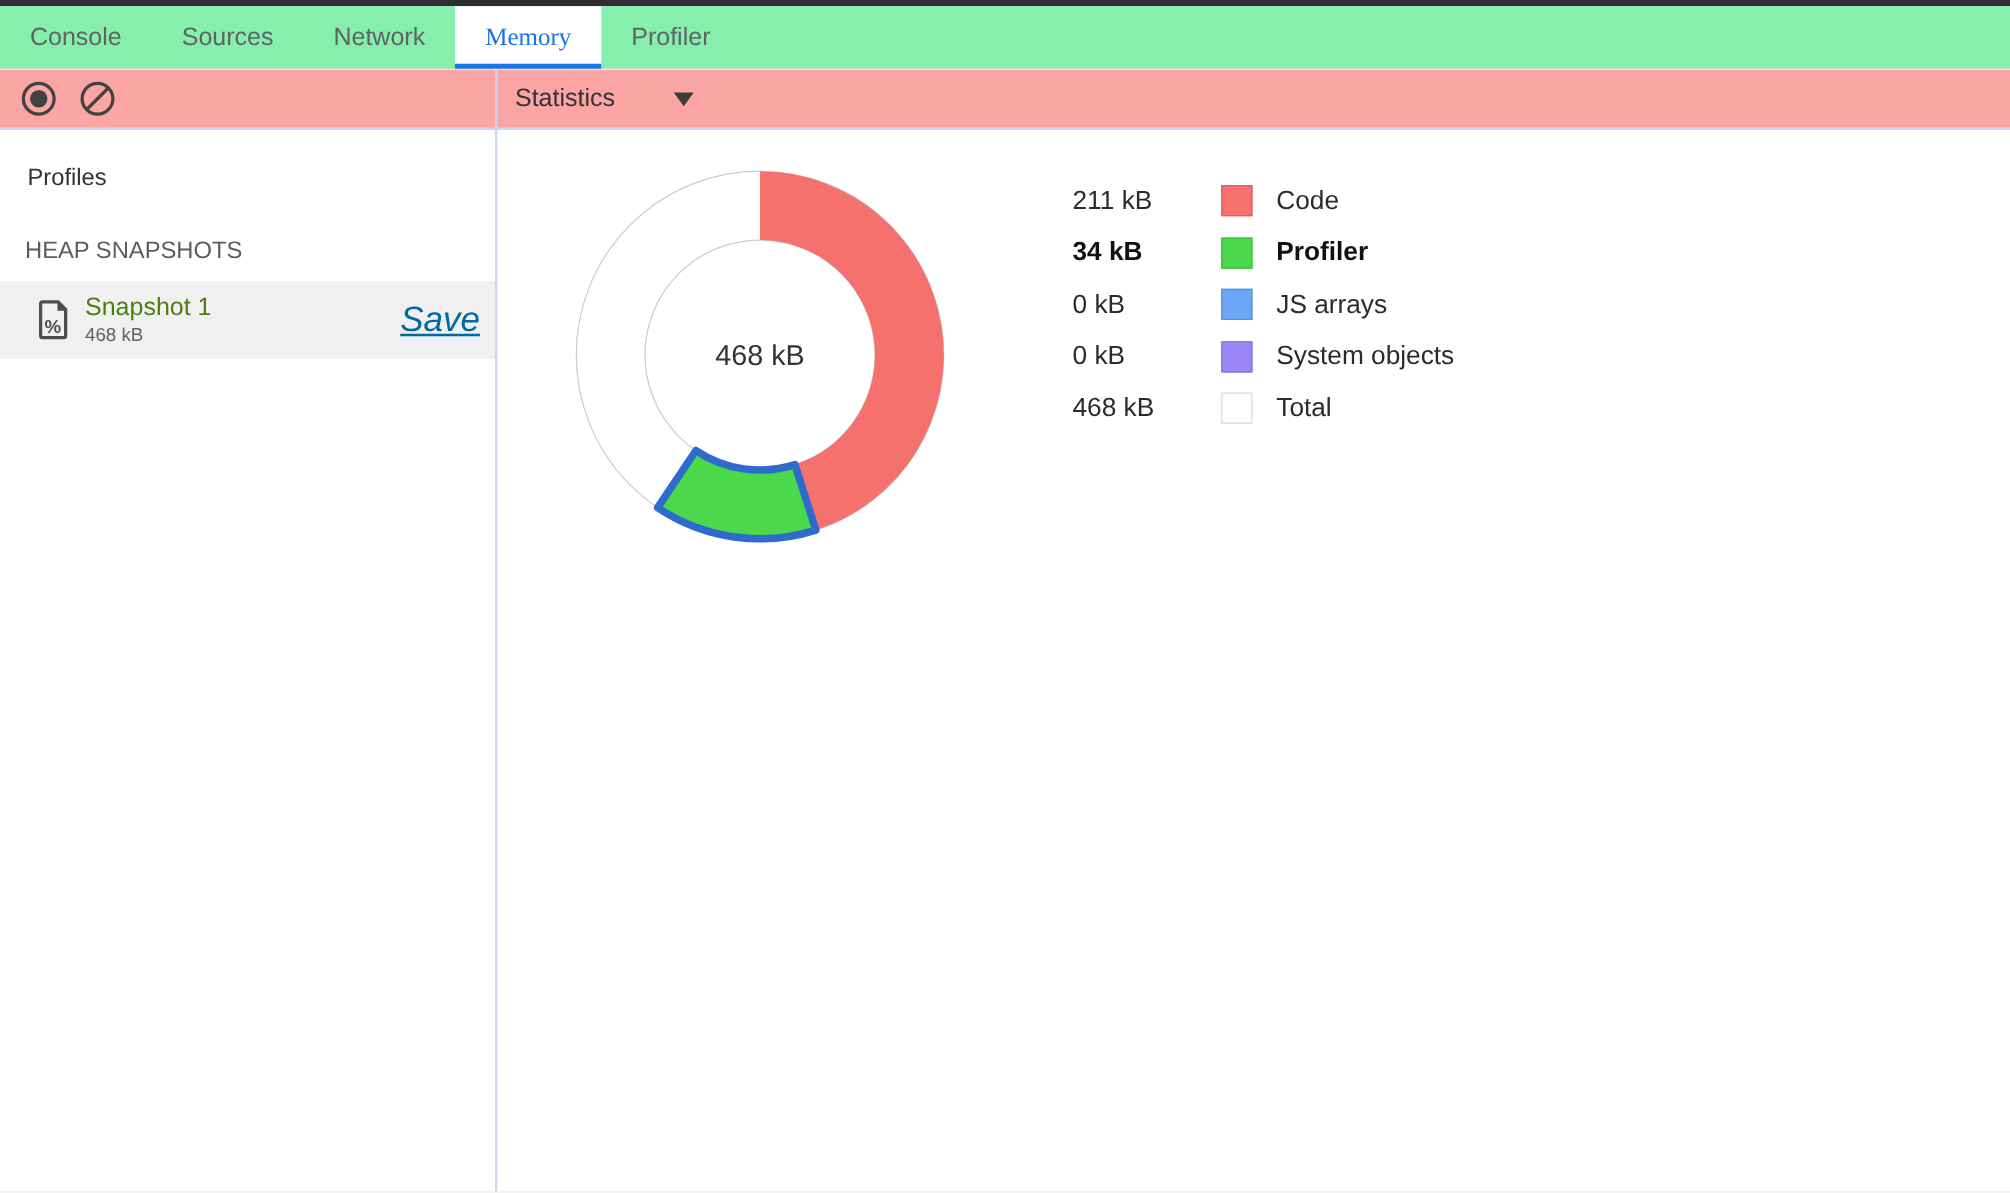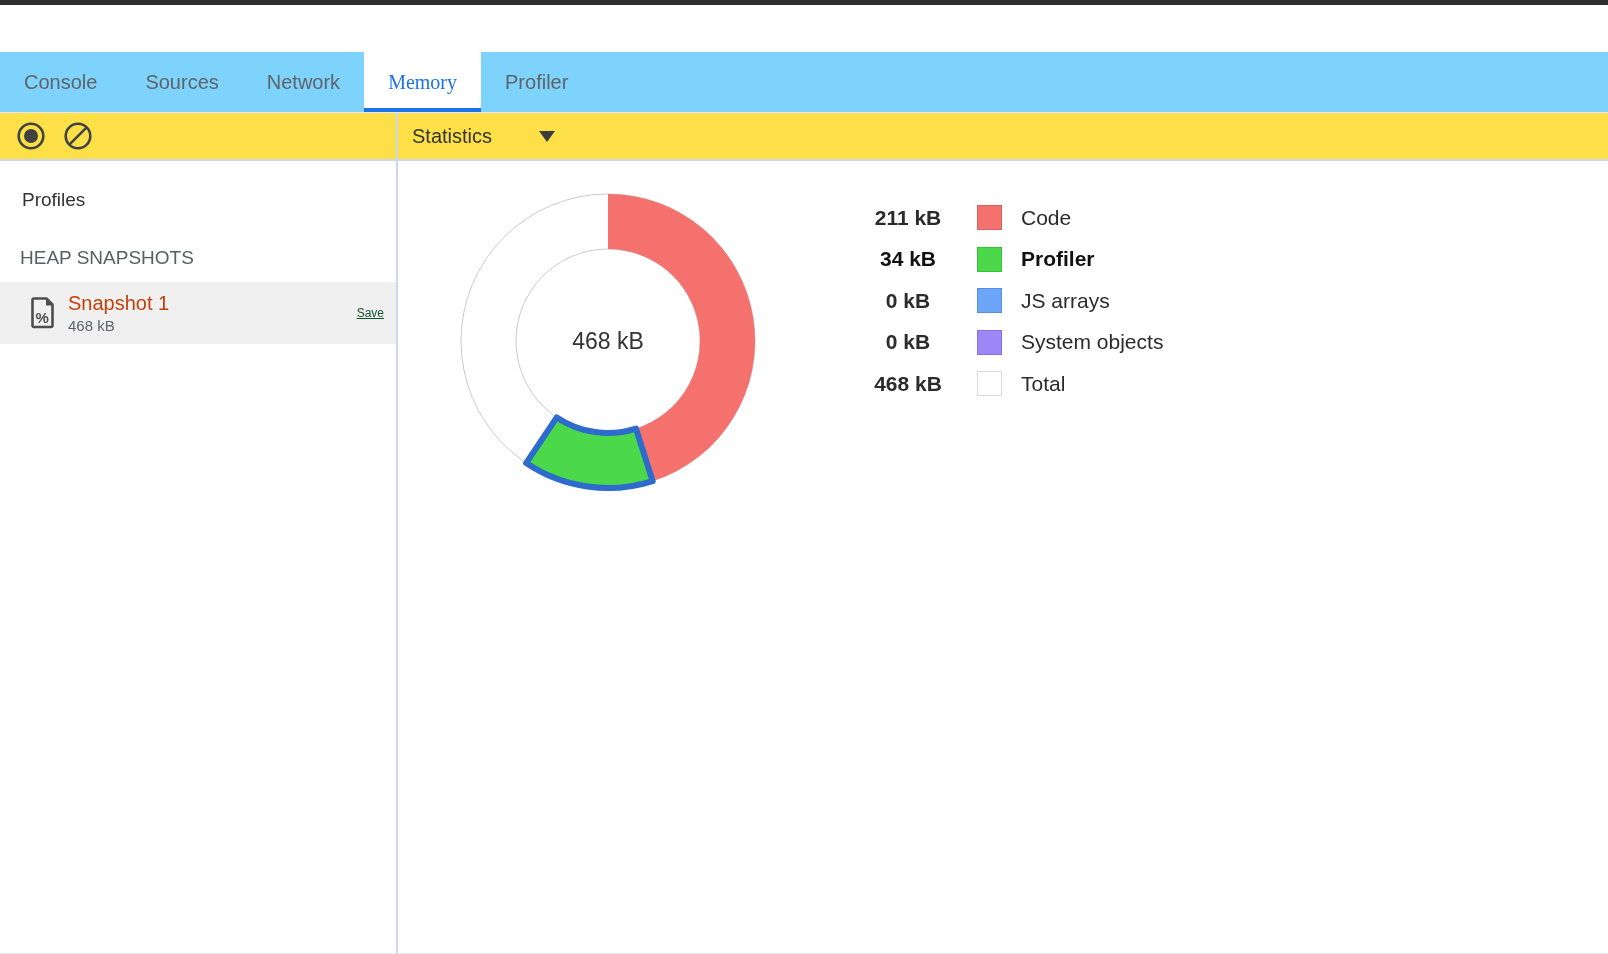--- a/index.html
+++ b/index.html
@@ -3,52 +3,52 @@
 <meta charset="utf-8">
 <style>
   * { box-sizing: border-box; margin: 0; padding: 0; }
   body { font-family: "Liberation Sans", sans-serif; background: #fff; }
   .app { width: 1608px; height: 954px; position: relative; background: #fff; overflow: hidden; border-bottom: 1px solid #e9e9e9; }
 
   
   .topstrip { height: 5px; background: #2e2e31; }
 
   
-  .tabbar { height: 60px; background: #7dd3fc; display: flex; align-items: stretch; font-size: 20px; color: #5f6368; margin-top: 47px; }
+  .tabbar { height: 50px; background: #86efac; display: flex; align-items: stretch; font-size: 20px; color: #5f6368; }
   .tab { padding: 0 24px; display: flex; align-items: center; position: relative; cursor: default; }
   .tab.active { background: #ffffff; color: #1a73e8; font-family: Liberation Serif, serif; }
   .tab.active::after { content: ""; position: absolute; left: 0; right: 0; bottom: 0; height: 4px; background: #1a73e8; }
 
   
-  .toolbar { height: 49px; display: flex; background: #fde047; border-top: 1px solid #e2e8f5; border-bottom: 2px solid #cdd7ee; }
+  .toolbar { height: 49px; display: flex; background: #fca5a5; border-top: 1px solid #e2e8f5; border-bottom: 2px solid #cdd7ee; }
   .toolbar-left { width: 398px; flex: none; border-right: 2px solid #cdd7ee; display: flex; align-items: center; padding-left: 16px; }
   .icon-btn { width: 30px; height: 30px; margin-right: 17px; display: flex; align-items: center; justify-content: center; cursor: pointer; }
   .toolbar-right { flex: 1; display: flex; align-items: center; padding-left: 14px; }
   .view-dropdown { display: flex; align-items: center; font-size: 20px; color: #333; cursor: pointer; }
   .chevron-down { width: 0; height: 0; border-left: 8px solid transparent; border-right: 8px solid transparent; border-top: 11px solid #3c3c3c; margin-left: 47px; }
 
   
   .content { display: flex; height: 850px; }
   .sidebar { width: 398px; flex: none; border-right: 2px solid #cdd7ee; background: #fff; }
   .sidebar-heading { margin: 28px 0 0 22px; font-size: 19px; color: #333; }
   .sidebar-section { margin: 36px 0 13px 20px; font-size: 19px; color: #5a5d61; }
   .snapshot-row { height: 62px; background: #f0f0f0; display: flex; align-items: center; padding: 0 12px 0 30px; cursor: pointer; }
   .snapshot-texts { margin-left: 12px; flex: 1; }
-  .snapshot-name { font-size: 20px; color: #c2410c; }
+  .snapshot-name { font-size: 20px; color: #4d7c0f; }
   .snapshot-size { font-size: 15px; color: #5f6368; margin-top: 2px; }
-  .save-link { font-size: 12px; color: #14532d; text-decoration: underline; cursor: pointer; }
+  .save-link { font-size: 28px; color: #0369a1; text-decoration: underline; cursor: pointer; font-style: italic; }
 
   .main { flex: 1; position: relative; background: #fff; }
   .donut-wrap { position: absolute; left: 50px; top: 20px; width: 320px; height: 320px; }
 
   
   .legend { position: absolute; left: 460px; top: 36px; }
   .legend-row { display: flex; align-items: center; height: 41.5px; font-size: 21px; color: #2b2b2b; cursor: pointer; }
   .legend-row.bold { font-weight: bold; color: #111; }
-  .legend-val { width: 100px; text-align: center; flex: none; font-weight: bold; }
+  .legend-val { width: 100px; text-align: left; flex: none; }
   .legend-swatch { width: 25px; height: 25px; flex: none; margin: 0 19px; border: 1px solid #ccc; }
   .legend-label { white-space: nowrap; }
 </style>
 </head>
 <body>
 
 <div class="app">
   <div class="topstrip"></div>
 
   <div class="tabbar">

